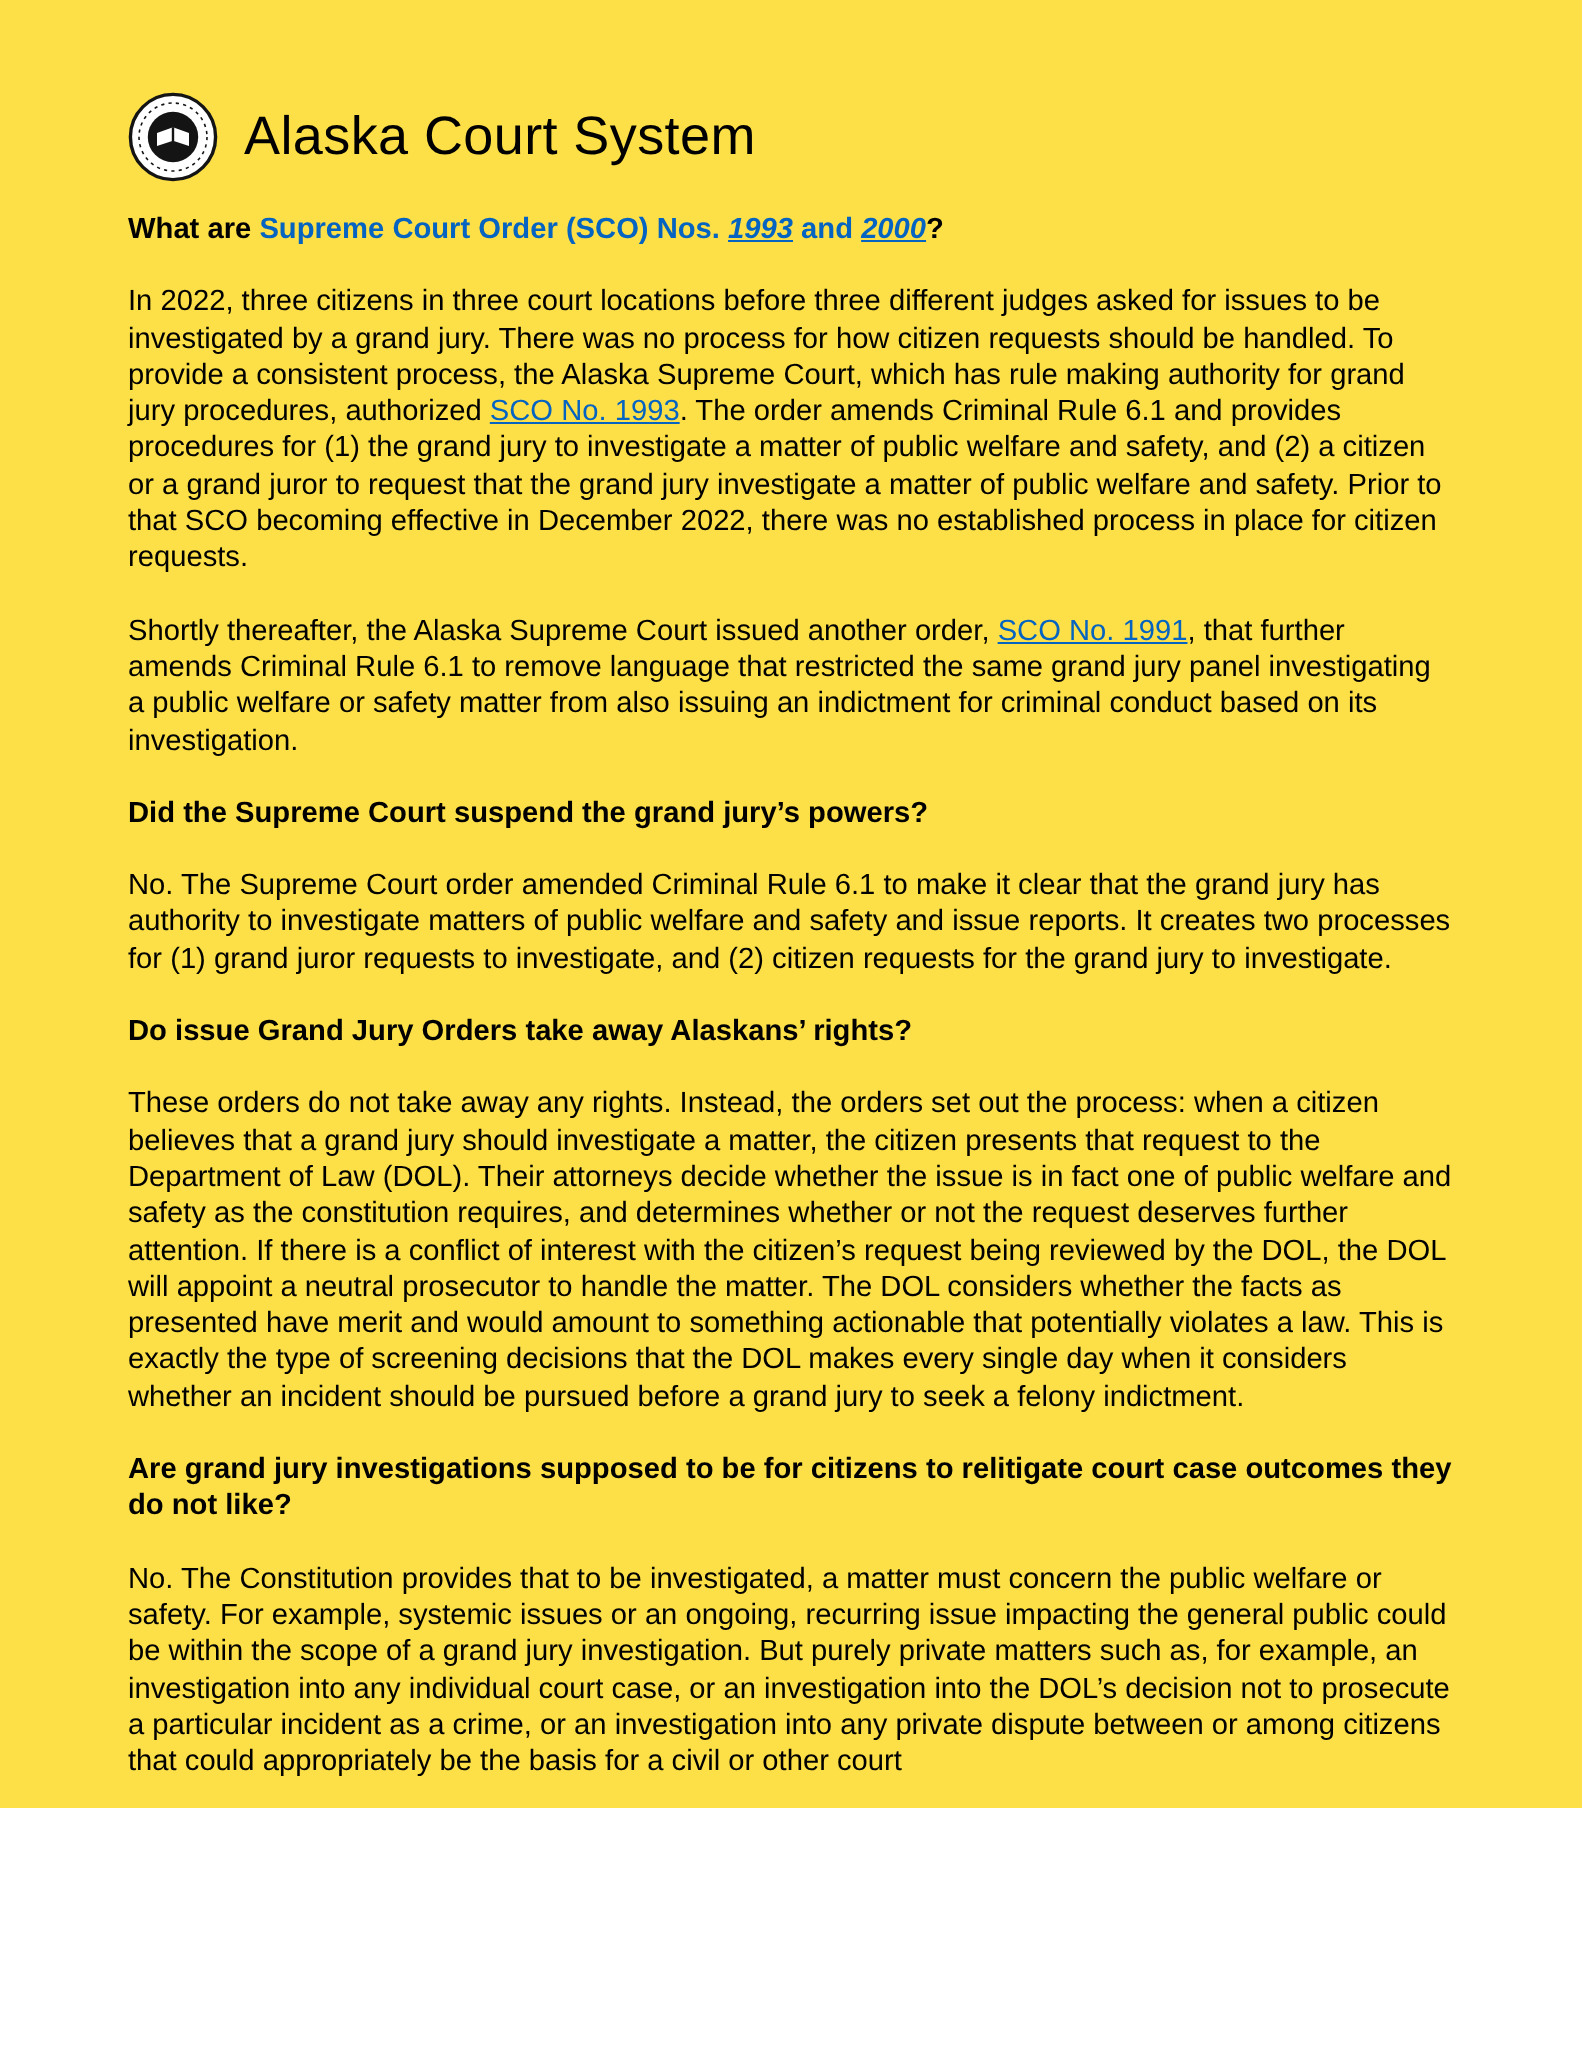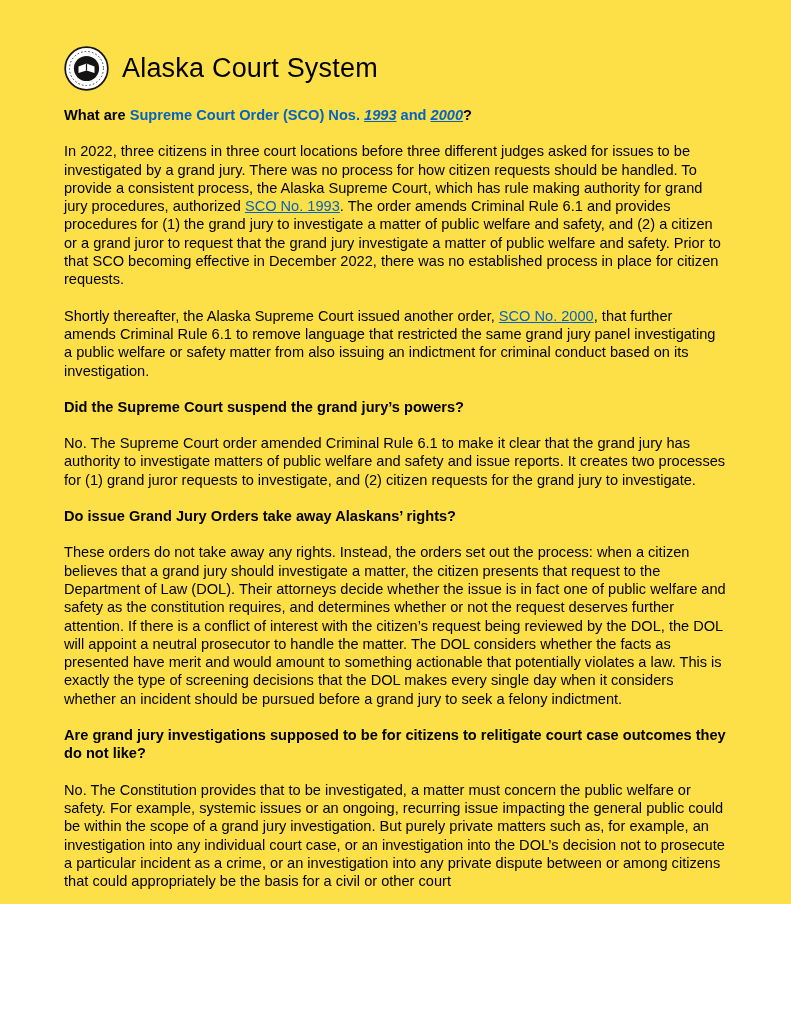--- a/index.html
+++ b/index.html
@@ -88,21 +88,21 @@
 
     <h2 class="question">
       <span>What are </span><span class="blue">Supreme Court Order (SCO) Nos. </span><a class="link bold">1993</a><span class="blue"> and </span><a class="link bold">2000</a><span>?</span>
     </h2>
 
     <p class="para">
       <span>In 2022, three citizens in three court locations before three different judges asked for issues to be investigated by a grand jury.  There was no process for how citizen requests should be handled.  To provide a consistent process, the Alaska Supreme Court, which has rule making authority for grand jury procedures, authorized </span><a class="link">SCO No. 1993</a><span>. The order amends Criminal Rule 6.1 and provides procedures for (1) the grand jury to investigate a matter of public welfare and safety, and (2) a citizen or a grand juror to request that the grand jury investigate a matter of public welfare and safety.  Prior to that SCO becoming effective in December 2022, there was no established process in place for citizen requests.</span>
     </p>
 
     <p class="para">
-      <span>Shortly thereafter, the Alaska Supreme Court issued another order, </span><a class="link">SCO No. 2000</a><span>, that further amends Criminal Rule 6.1 to remove language that restricted the same grand jury panel investigating a public welfare or safety matter from also issuing an indictment for criminal conduct based on its investigation.</span>
+      <span>Shortly thereafter, the Alaska Supreme Court issued another order, </span><a class="link">SCO No. 1991</a><span>, that further amends Criminal Rule 6.1 to remove language that restricted the same grand jury panel investigating a public welfare or safety matter from also issuing an indictment for criminal conduct based on its investigation.</span>
     </p>
 
     <h2 class="question">Did the Supreme Court suspend the grand jury’s powers?</h2>
 
     <p class="para">
       <span>No. The Supreme Court order amended Criminal Rule 6.1 </span><span class="ul">to make it clear that the grand jury has authority to investigate matters of public welfare and safety and issue reports</span><span>.  It creates two processes for (1) grand juror requests to investigate, and (2) citizen requests for the grand jury to investigate.</span>
     </p>
 
     <h2 class="question">Do issue Grand Jury Orders take away Alaskans’ rights?</h2>
 

